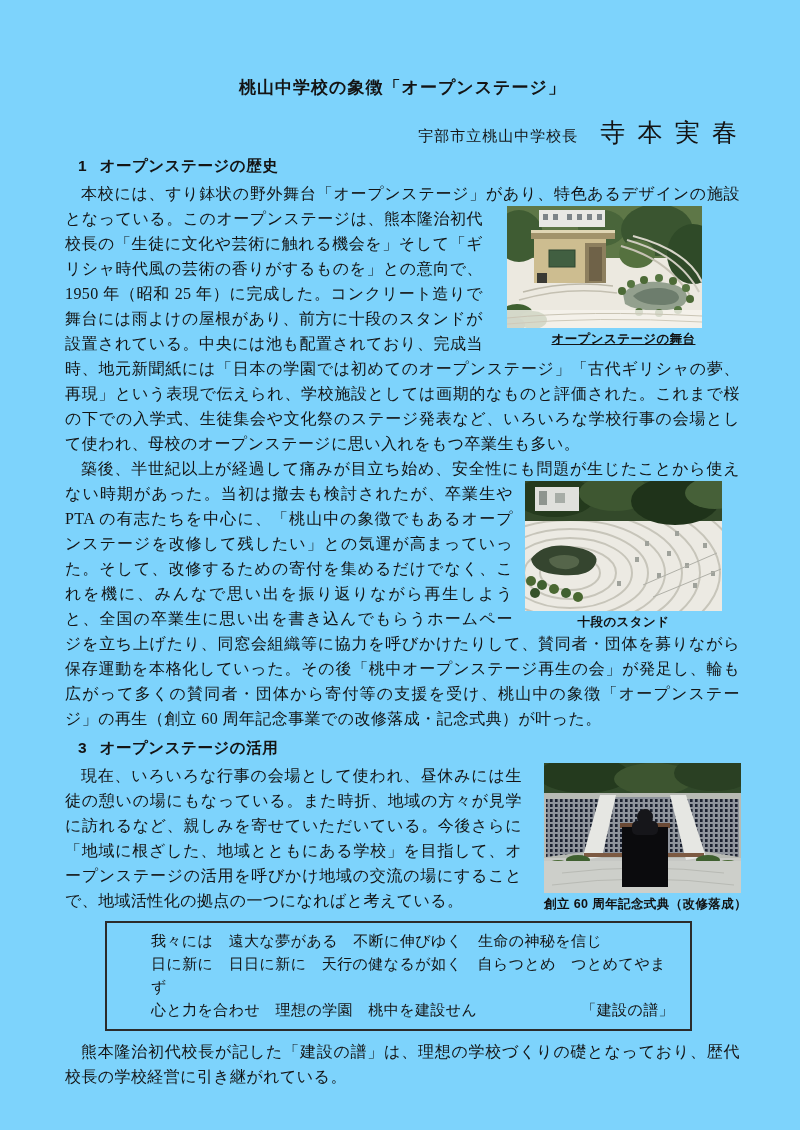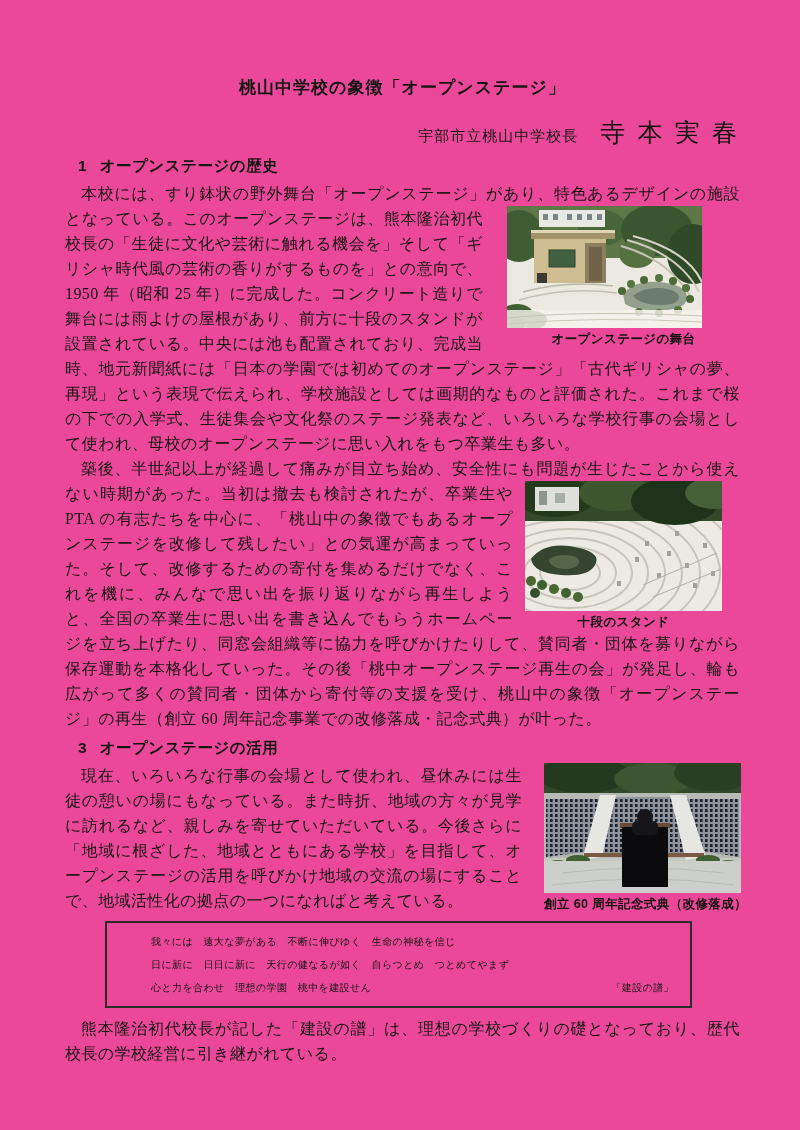--- a/index.html
+++ b/index.html
@@ -1,17 +1,17 @@
 <!DOCTYPE html>
 <html><head>
 <meta charset="utf-8">
 <style>
   html,body { margin:0; padding:0; background:#ffffff; }
   .page {
-    width:800px; height:1130px; background:#ec4899; box-sizing:border-box;
+    width:800px; height:1130px; background:#7dd3fc; box-sizing:border-box;
     padding:78px 60px 0 65px; position:relative; overflow:hidden;
     font-family:"Liberation Serif", serif; color:#141414;
   }
   .doc-title {
     text-align:center; font-family:"Liberation Sans", sans-serif;
     font-weight:bold; font-size:17px; line-height:20px; letter-spacing:1px;
   }
   .author { text-align:right; margin-top:22px; line-height:26px; }
   .author-affil { font-size:15px; margin-right:22px; letter-spacing:1px; }
   .author-name { font-size:25px; letter-spacing:3px; }
@@ -24,27 +24,27 @@
   .para {
     font-size:16px; line-height:25px; text-align:justify;
     text-indent:1em; letter-spacing:0.4px;
   }
   figure { margin:0; }
   .fig {
     float:right; text-align:center;
     font-family:"Liberation Sans", sans-serif; font-weight:bold; text-indent:0;
   }
   .fig svg { display:block; }
-  .fig1 { width:233px; margin:0 0 8px 24px; padding-top:25px; shape-outside:inset(25px 0 0 0); }
+  .fig1 { width:233px; margin:0 0 8px 24px; padding-top:25px; shape-outside:inset(25px 0 0 0);text-decoration:underline; }
   .fig2 { width:197px; margin:0 18px 0 12px;  padding-top:25px; shape-outside:inset(25px 0 0 0); }
   .fig3 { width:196px; margin:0 0 0 12px;padding-left:10px; }
   .figcap { font-size:12.5px; line-height:16px; margin-top:3px; white-space:nowrap; color:#111; }
   .motto {
     border:2px solid #2b2b2b; margin:8px 48px 0 40px;
-    padding:7px 16px 7px 44px; font-size:10px; line-height:23px; letter-spacing:0.4px;
+    padding:7px 16px 7px 44px; font-size:15px; line-height:23px; letter-spacing:0.4px;
   }
   .motto-l3 { display:flex; justify-content:space-between; }
   .closing {
     margin-top:8px; font-size:16px; line-height:25px;
     text-align:justify; text-indent:1em; letter-spacing:0.4px;
   }
 </style>
 </head>
 <body>
 

